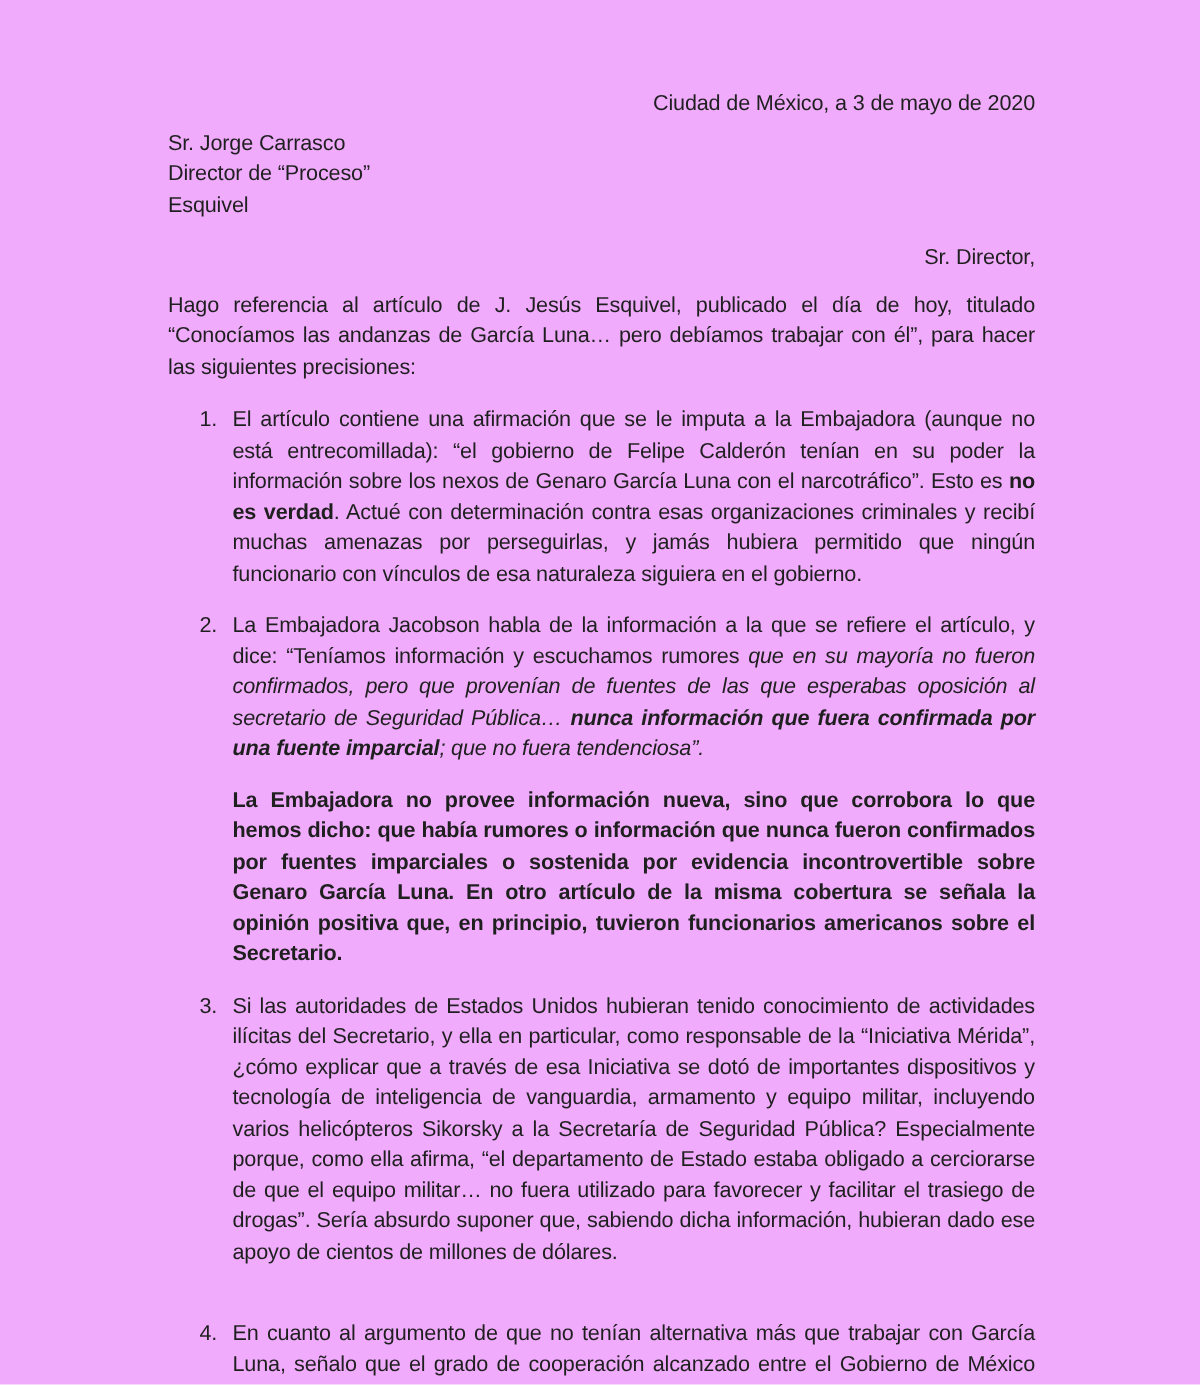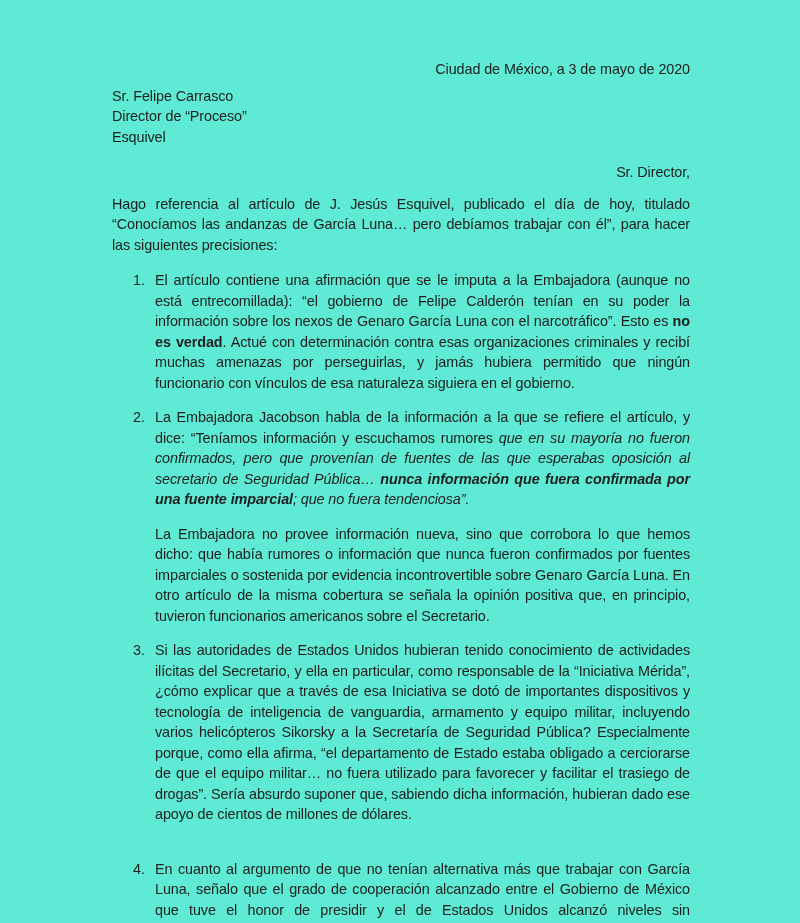--- a/index.html
+++ b/index.html
@@ -7,52 +7,52 @@
     padding: 0;
     background: #fdfdfd;
   }
   .page {
     position: relative;
     width: 800px;
     height: 923px;
     box-sizing: border-box;
     padding: 59px 110px 0 112px;
     overflow: hidden;
-    background: #5eead4;
+    background: #f0abfc;
     font-family: "Liberation Sans", "DejaVu Sans", sans-serif;
     font-size: 14.4px;
     line-height: 20.5px;
     letter-spacing: -0.1px;
     color: #1f1f1f;
   }
   p { margin: 0; }
   .date { text-align: right; }
   .address { margin-top: 6px; }
   .salutation { margin-top: 15px; text-align: right; }
   .intro { margin-top: 11px; text-align: justify; }
   .items { margin-top: 15px; }
   .item { display: flex; align-items: flex-start; }
   .item + .item { margin-top: 14px; }
   .item.extra-gap { margin-top: 34px; }
   .num { flex: 0 0 43px; box-sizing: border-box; padding-left: 21px; }
   .item-body { flex: 1 1 auto; text-align: justify; }
-  .cont { margin-top: 14px; text-align: justify; }
+  .cont { margin-top: 14px; text-align: justify; font-weight: bold; }
   .b  { font-weight: 700; }
   .i  { font-style: italic; }
   .bi { font-weight: 700; font-style: italic; }
 </style>
 </head>
 <body>
 
 <div class="page">
 
   <p class="date">Ciudad de México, a 3 de mayo de 2020</p>
 
   <div class="address">
-    <p>Sr. Felipe Carrasco</p>
+    <p>Sr. Jorge Carrasco</p>
     <p>Director de “Proceso”</p>
     <p>Esquivel</p>
   </div>
 
   <p class="salutation">Sr. Director,</p>
 
   <p class="intro">Hago referencia al artículo de J. Jesús Esquivel, publicado el día de hoy, titulado “Conocíamos las andanzas de García Luna… pero debíamos trabajar con él”, para hacer las siguientes precisiones:</p>
 
   <div class="items">
 

